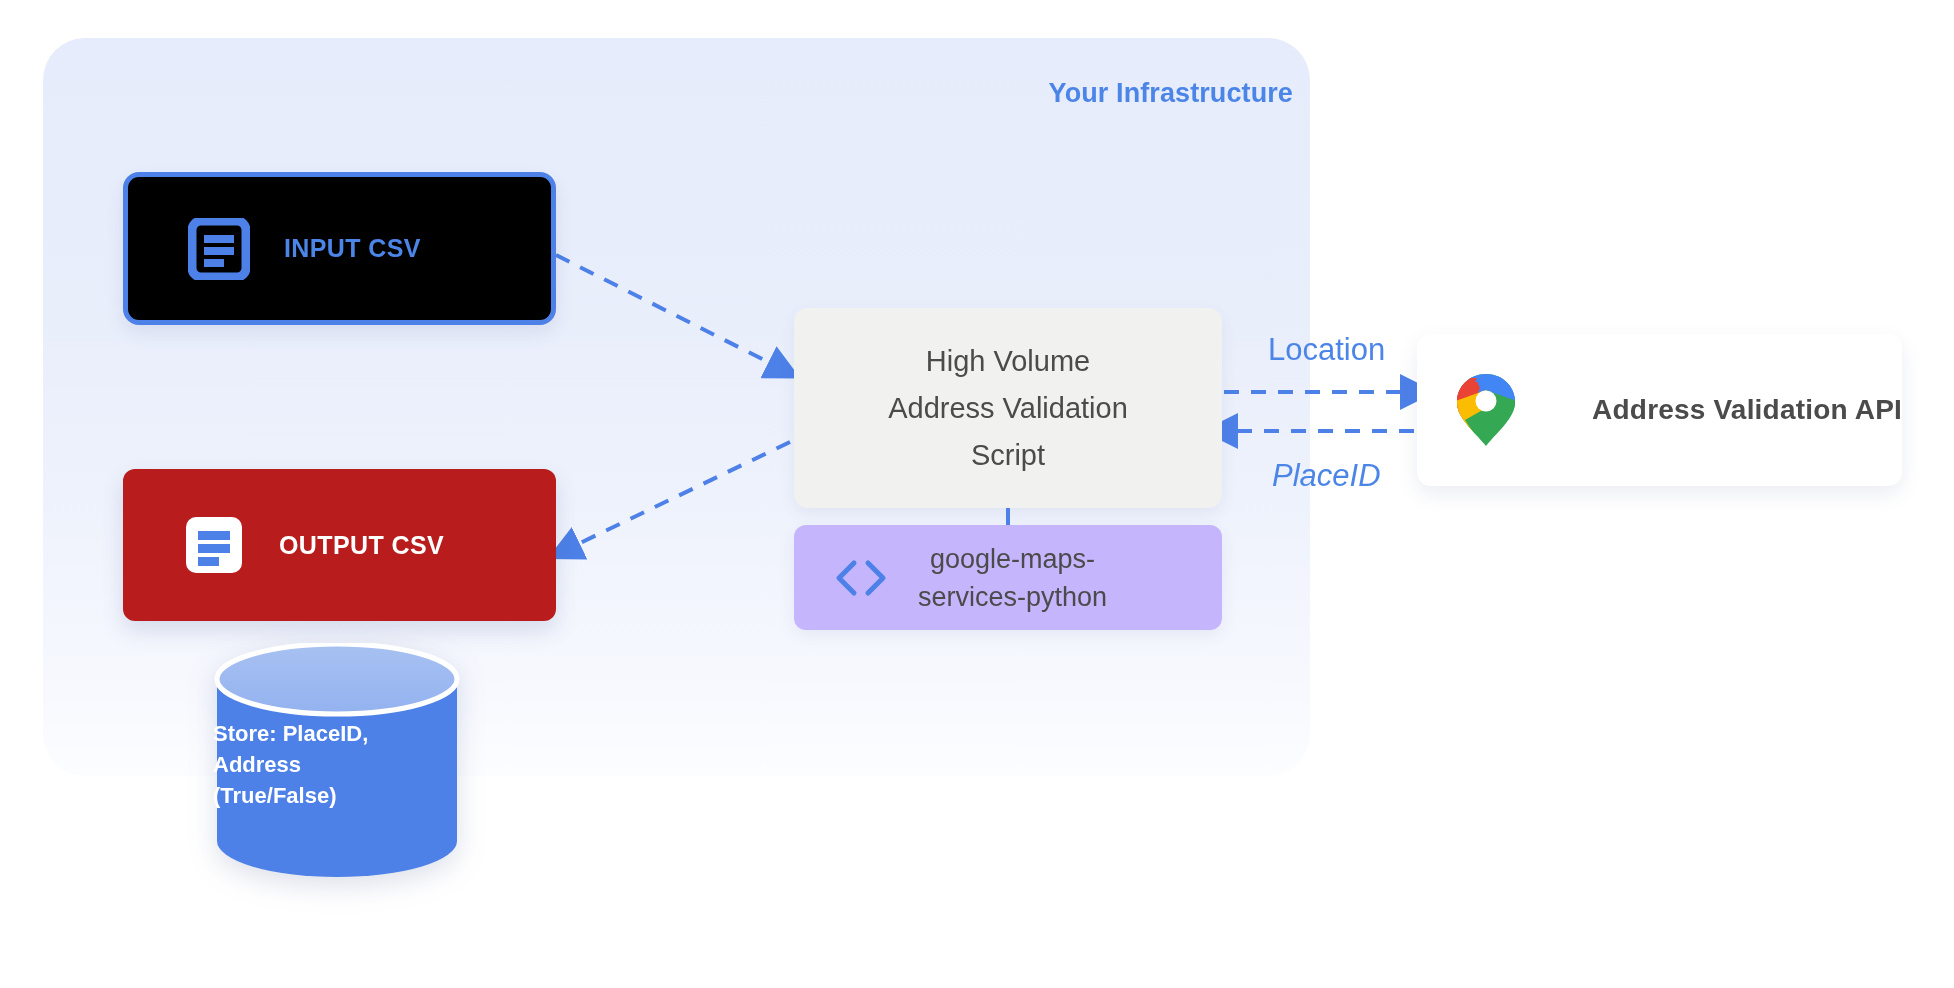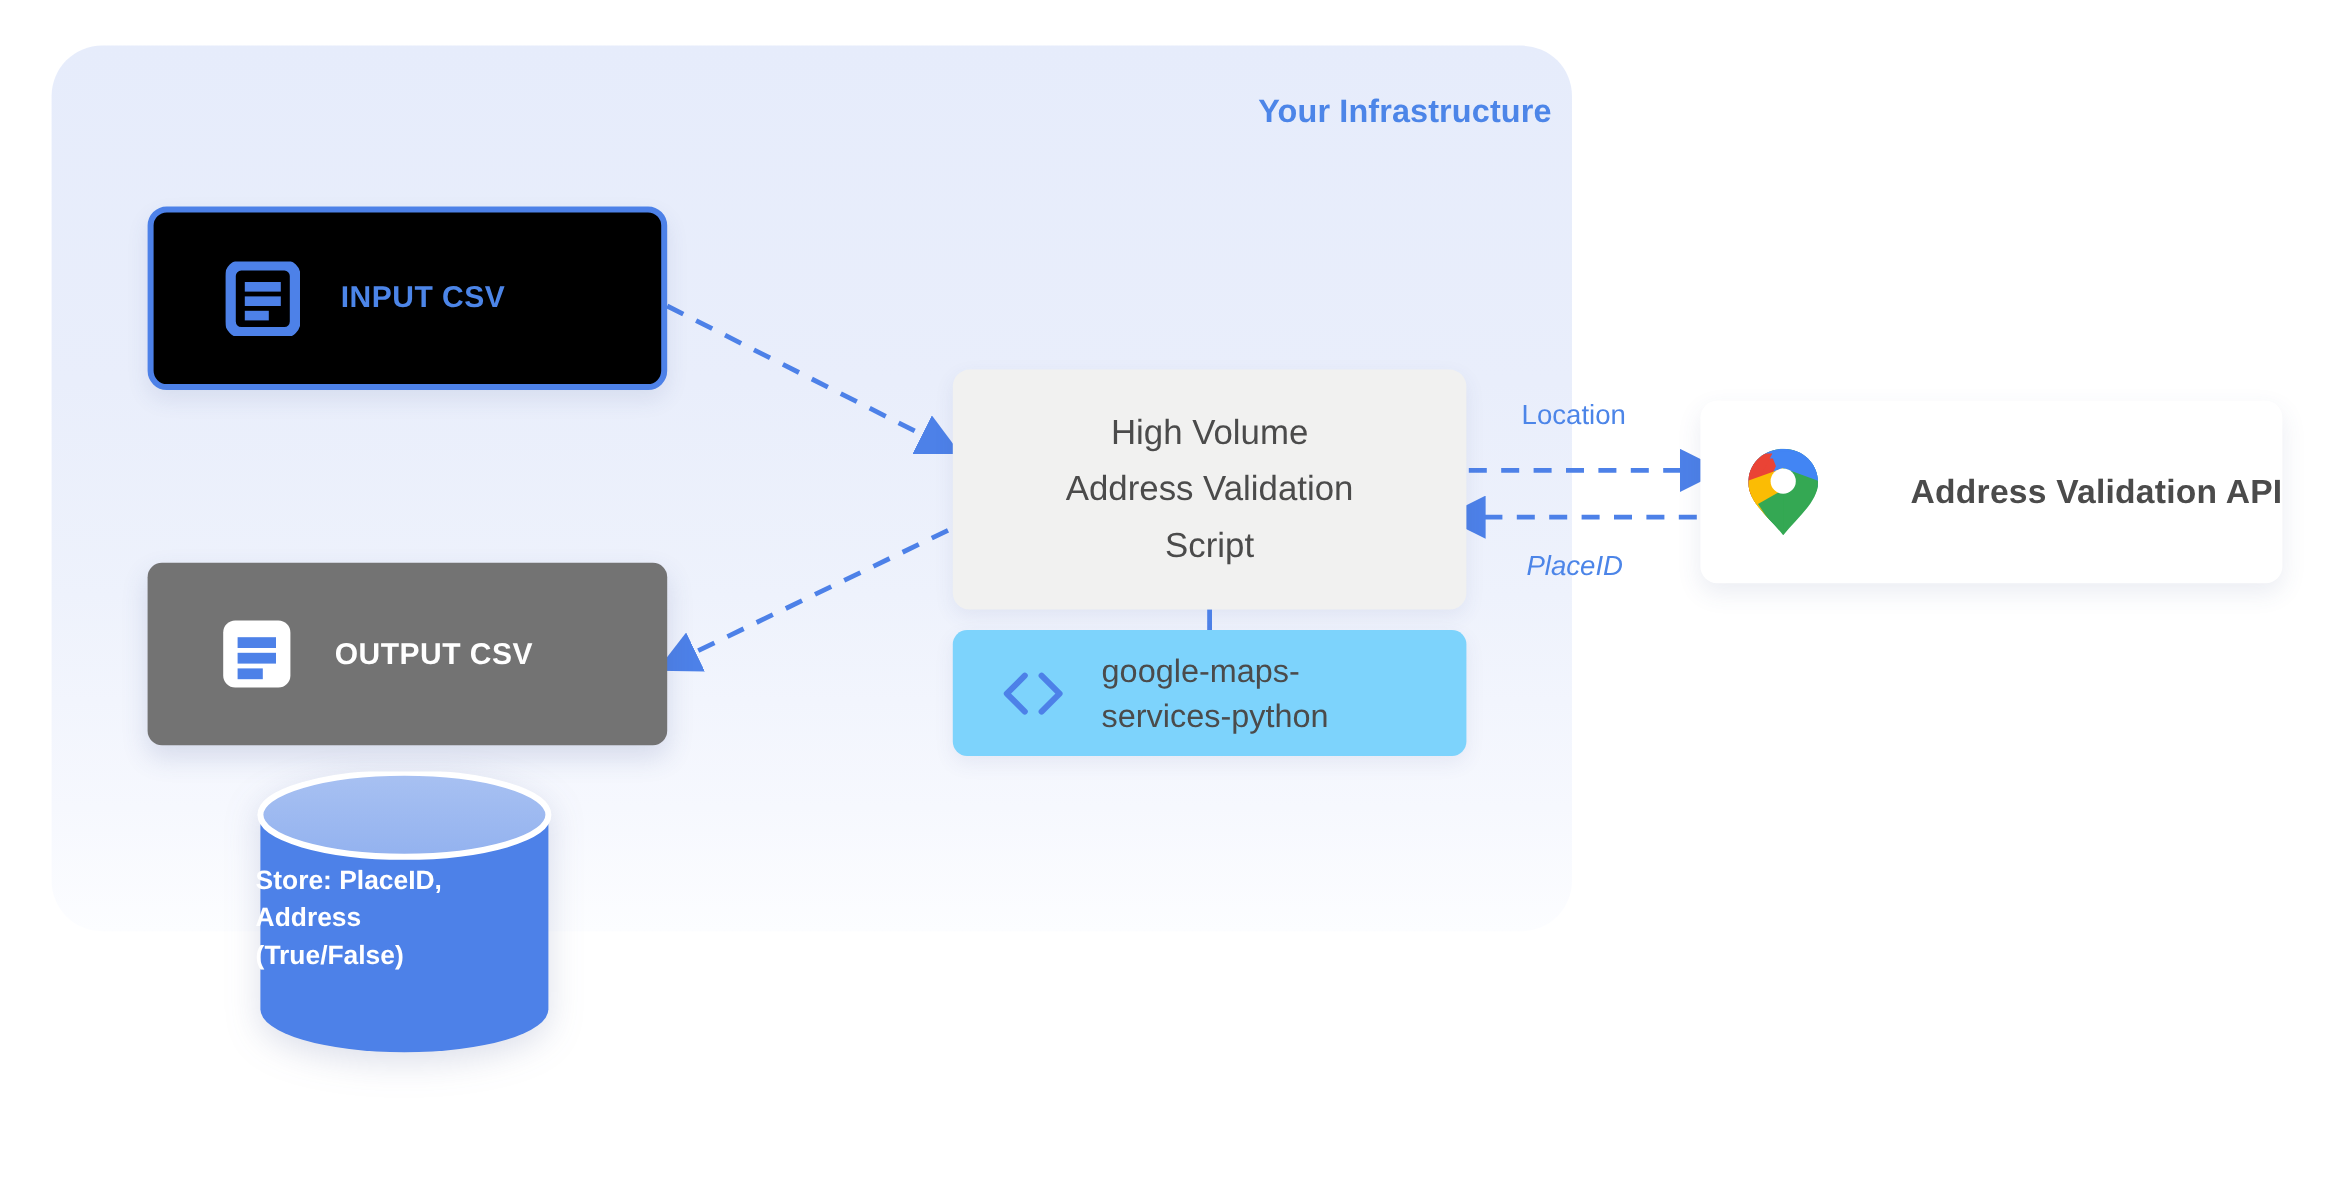--- a/index.html
+++ b/index.html
@@ -70,21 +70,21 @@
     letter-spacing: .4px;
     margin-left: 34px;
   }
 
   
   #output-csv {
     left: 123px;
     top: 469px;
     width: 433px;
     height: 152px;
-    background: #737373;
+    background: #b91c1c;
     border-radius: 12px;
     box-shadow: 0 10px 22px rgba(60,80,140,.16);
     justify-content: flex-start;
     padding-left: 60px;
   }
   #output-csv .label {
     font-size: 25px;
     font-weight: bold;
     color: #ffffff;
     letter-spacing: .4px;
@@ -144,25 +144,26 @@
     height: 18px;
     background: #4d81e8;
   }
 
   
   #library-box {
     left: 794px;
     top: 525px;
     width: 428px;
     height: 105px;
-    background: #7dd3fc;
+    background: #c4b5fd;
     border-radius: 12px;
     justify-content: flex-start;
     padding-left: 38px;
     box-shadow: 0 6px 16px rgba(60,80,140,.08);
+    text-align: center;
   }
   #library-box .label {
     font-size: 27px;
     color: #4b4b4b;
     line-height: 38px;
     margin-left: 28px;
   }
   .code-icon { width: 58px; height: 40px; flex: 0 0 auto; }
 
   
@@ -184,21 +185,21 @@
     color: #4b4b4b;
     margin-left: 28px;
     letter-spacing: .2px;
   }
   .maps-pin { width: 66px; height: 76px; flex: 0 0 auto; }
 
   
   .edge-label {
     position: absolute;
     color: #4c85e8;
-    font-size: 23px;
+    font-size: 31px;
     white-space: nowrap;
   }
   #label-location { left: 1268px; top: 332px; }
   #label-placeid  { left: 1272px; top: 458px; font-style: italic; }
 
   
   #edges {
     position: absolute;
     left: 0; top: 0;
     width: 1954px;

